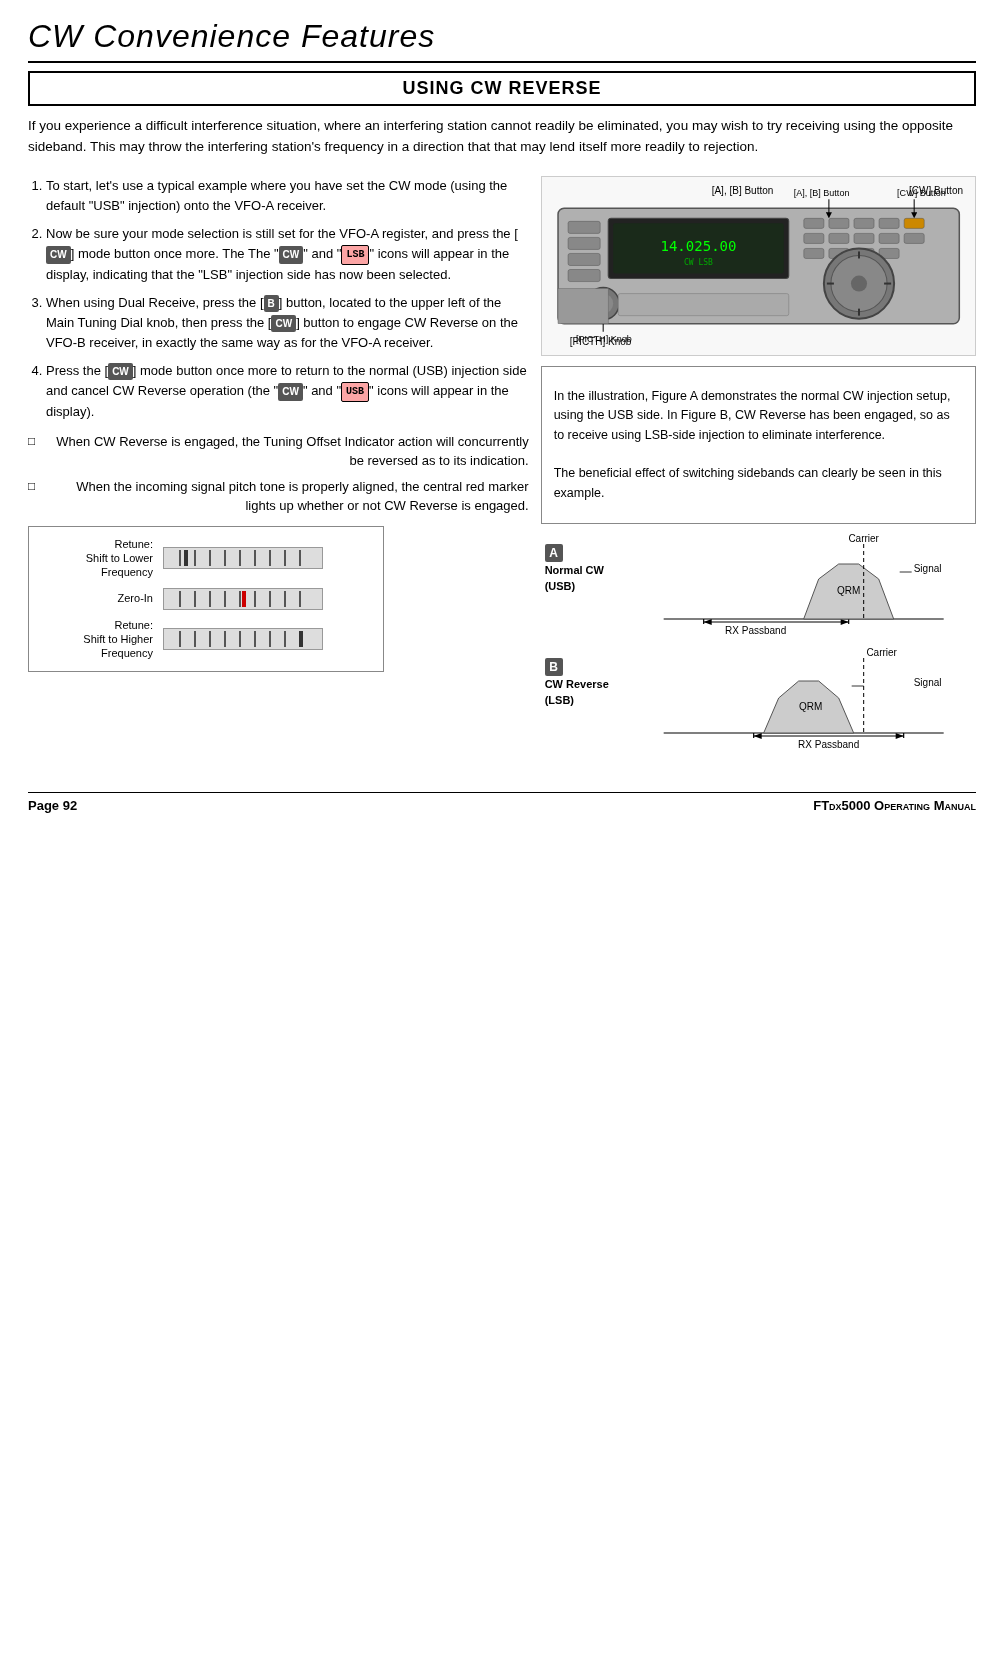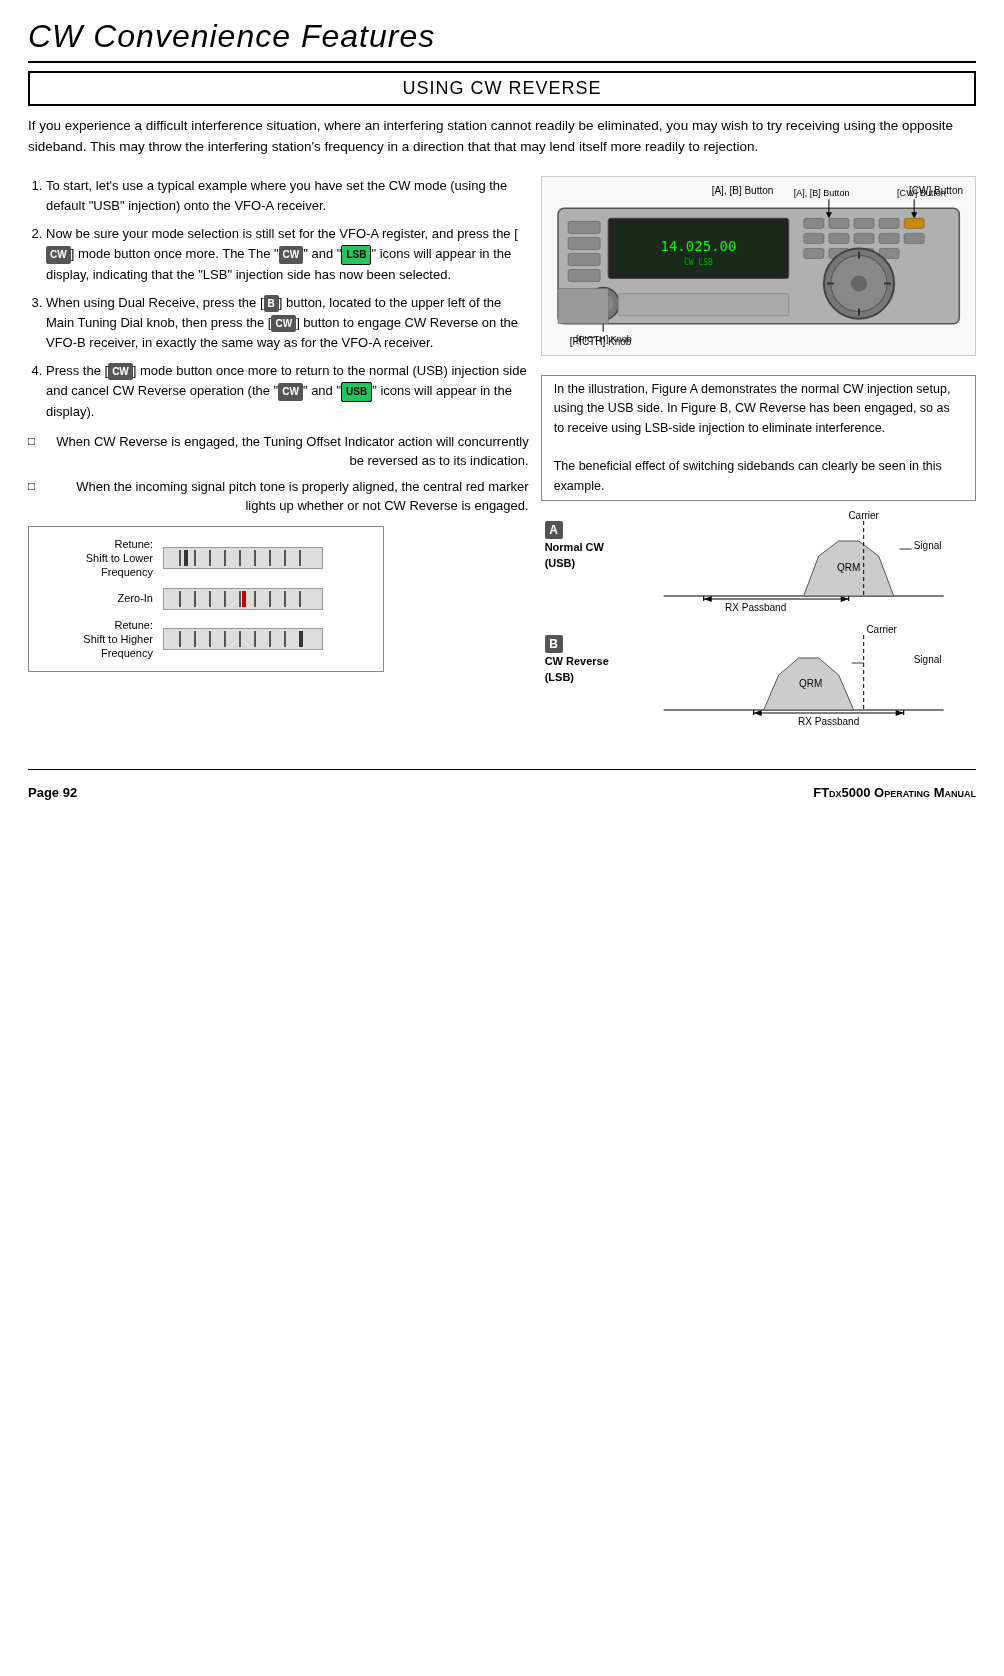--- a/index.html
+++ b/index.html
@@ -33,21 +33,21 @@
     
     .section-header {
       text-align: center;
       border: 2px solid #000;
       padding: 5px 0;
       margin-bottom: 10px;
       background: #fff;
     }
     .section-header span {
       font-size: 18px;
-      font-weight: normal;
+      font-weight: bold;
       font-family: Arial, sans-serif;
       letter-spacing: 1px;
       text-transform: uppercase;
     }
     .section-header .using { font-variant: small-caps; }
     .section-header .cw-rev { font-variant: small-caps; }
 
     
     .intro-text {
       font-size: 13.5px;
@@ -86,28 +86,28 @@
       color: #fff;
       font-size: 10px;
       font-weight: bold;
       padding: 1px 4px;
       border-radius: 2px;
       font-family: Arial, sans-serif;
       vertical-align: middle;
     }
     .badge-outline {
       display: inline-block;
-      background: #22c55e;
+      background: #fca5a5;
       color: #000;
       font-size: 10px;
       font-weight: bold;
       padding: 1px 4px;
       border: 1.5px solid #000;
       border-radius: 2px;
-      font-family: Liberation Sans, sans-serif;
+      font-family: Liberation Mono, monospace;
       vertical-align: middle;
     }
 
     
     .notes-section {
       margin-top: 8px;
     }
     .notes-title {
       font-size: 13px;
       font-weight: bold;
@@ -218,31 +218,31 @@
     .marker-right { left: 135px; }
 
     
     .right-col {
       flex: 1;
     }
 
     
     .radio-img-box {
       border: 1px solid #ccc;
-      margin-bottom: 19px;
+      margin-bottom: 10px;
       padding: 6px;
       position: relative;
       background: #f8f8f8;
       height: 180px;
     }
 
     
     .explanation-box {
       border: 1.5px solid #888;
-      padding: 4px 12px;
+      padding: 20px 12px;
       font-family: Arial, sans-serif;
       font-size: 12.5px;
       line-height: 1.55;
       margin-bottom: 10px;
     }
 
     
     .signal-diagrams {
       padding: 0 4px;
     }
@@ -278,21 +278,21 @@
       flex: 1;
       position: relative;
       height: 100px;
     }
 
     
     .page-footer {
       border-top: 1.5px solid #000;
       display: flex;
       justify-content: space-between;
-      padding-top: 15px;
+      padding-top: 5px;
       margin-top: 30px;
       font-family: Arial, sans-serif;
       font-size: 13px;
       font-weight: bold;
     }
     .footer-left .page-num { }
     .footer-right .manual-name { font-variant: small-caps; }
   </style>
 </head>
 <body>

